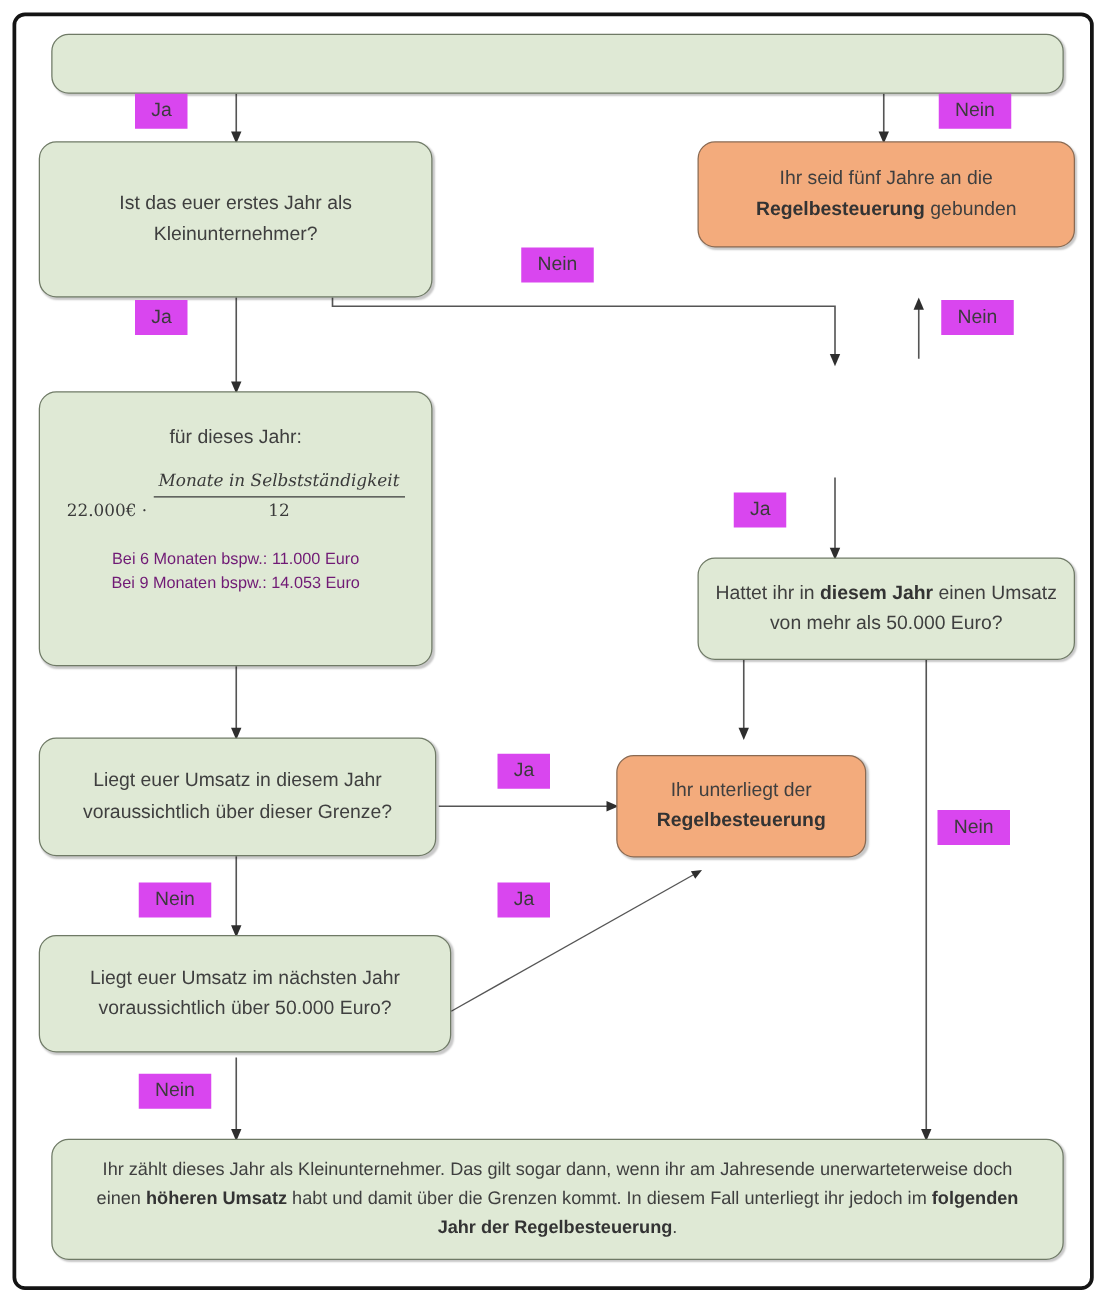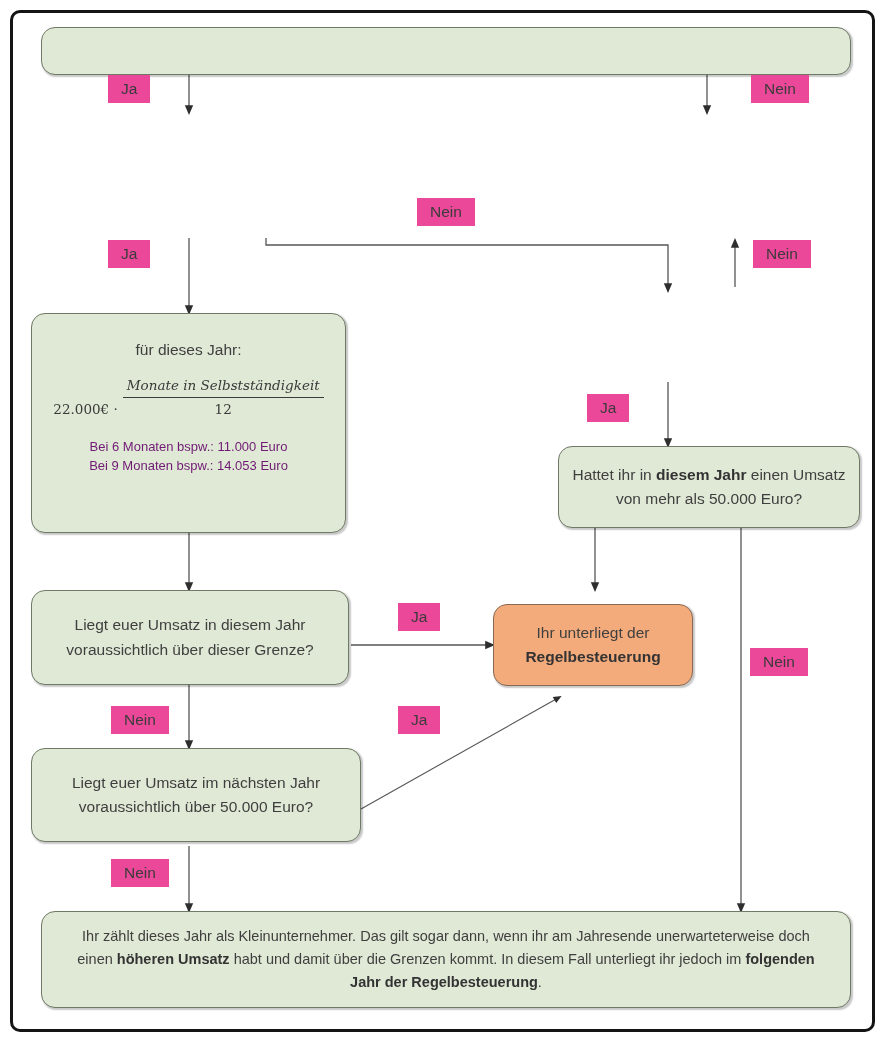--- a/index.html
+++ b/index.html
@@ -34,21 +34,21 @@
     color: #3f3f3f;
     padding: 6px 12px;
     box-shadow: 1.5px 1.5px 1.5px rgba(0,0,0,0.22);
   }
   .node.orange { background:#f3ab7c; border-color:#8a6a52; }
   .node.wide-top { font-size: 15.5px; }
   .node b { font-weight: 700; color:#333; }
 
   .label {
     position: absolute;
-    background: #ec4899;
+    background: #d946ef;
     color:#3b3b3b;
     font-size: 15.5px;
     padding: 5px 13px 6px;
     line-height: 1.1;
     white-space: nowrap;
   }
 
   .formula {
     display:flex; align-items:flex-end; justify-content:center;
     gap:5px;
@@ -115,21 +115,29 @@
       <polyline points="728,515 728,895" fill="none" stroke="#555" stroke-width="1.3" marker-end="url(#ah)"></polyline>
     </svg>
 
     <div class="node wide-top" style="left:28px; top:14px; width:810px; height:48px;">
       <span></span>
     </div>
 
     <div class="label" style="left:95px; top:62px;">Ja</div>
     <div class="label" style="left:738px; top:62px;">Nein</div>
 
+    <div class="node" style="left:18px; top:100px; width:315px; height:125px;">
+      <span>Ist das euer erstes Jahr als Kleinunternehmer?</span>
+    </div>
 
+    <div class="node orange" style="left:545px; top:100px; width:302px; height:85px;">
+      <span>
+        <span>Ihr seid fünf Jahre an die </span><b>Regelbesteuerung</b><span> gebunden</span>
+      </span>
+    </div>
 
     <div class="label" style="left:404px; top:185px;">Nein</div>
     <div class="label" style="left:95px; top:227px;">Ja</div>
     <div class="label" style="left:740px; top:227px;">Nein</div>
 
     <div class="node calcbox" style="left:18px; top:300px; width:315px; height:220px;">
       <div class="heading">
         <div>für dieses Jahr:</div>
       </div>
       <div class="formula">

